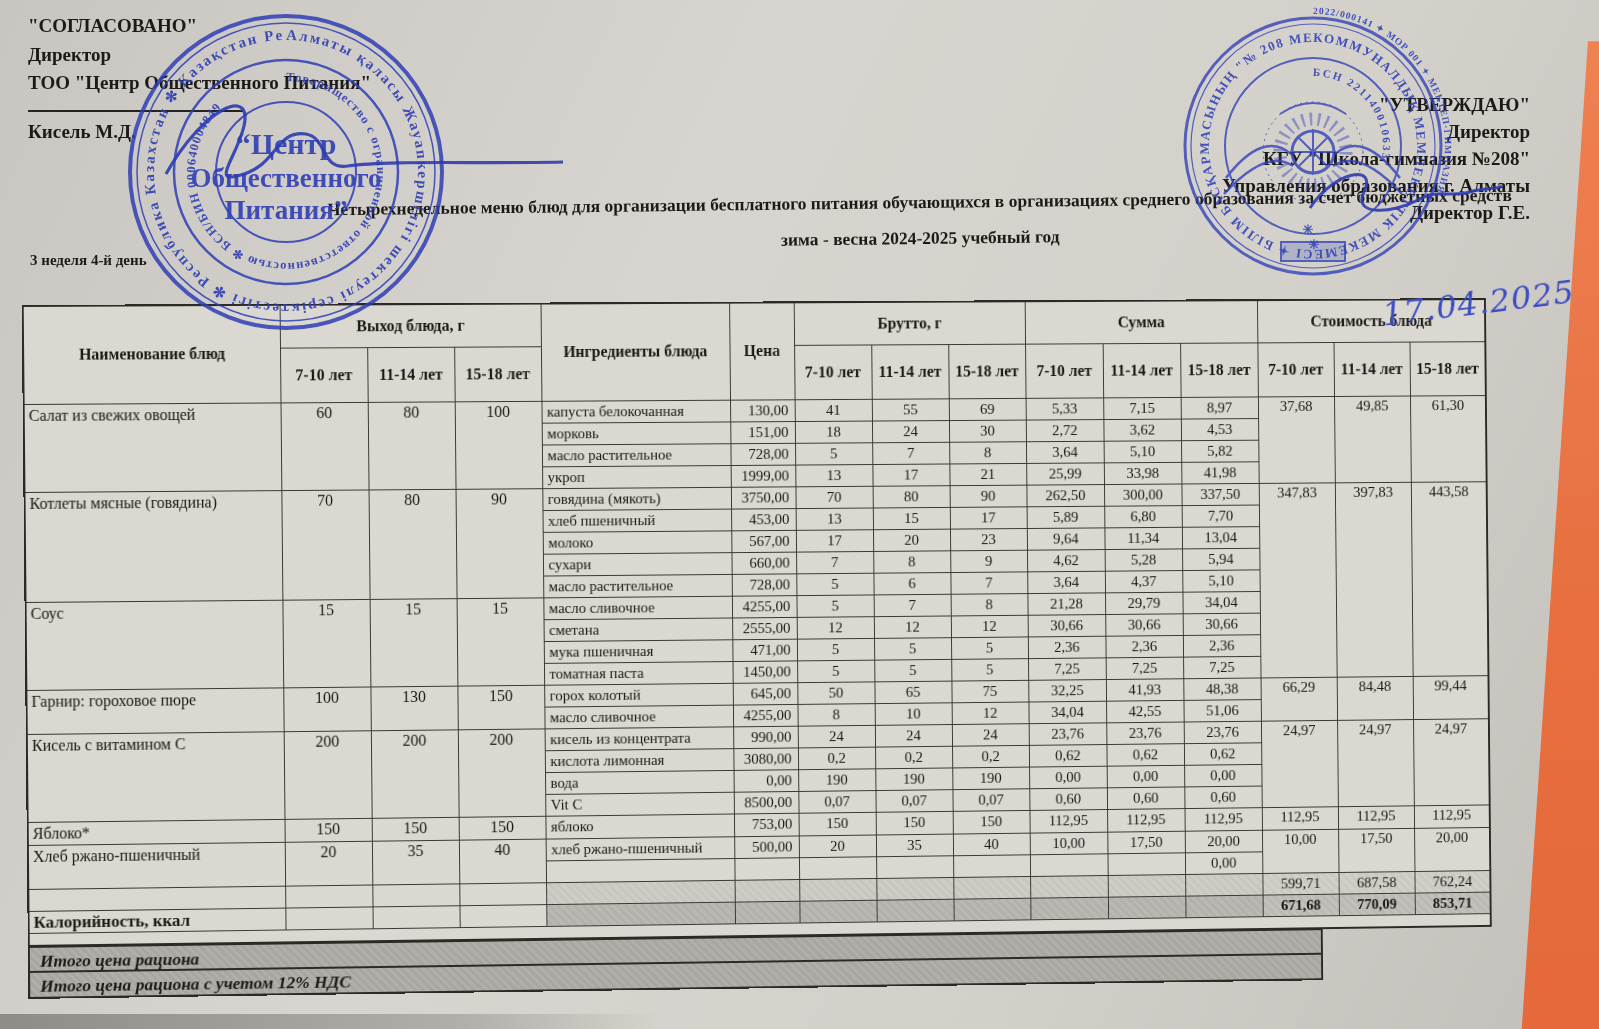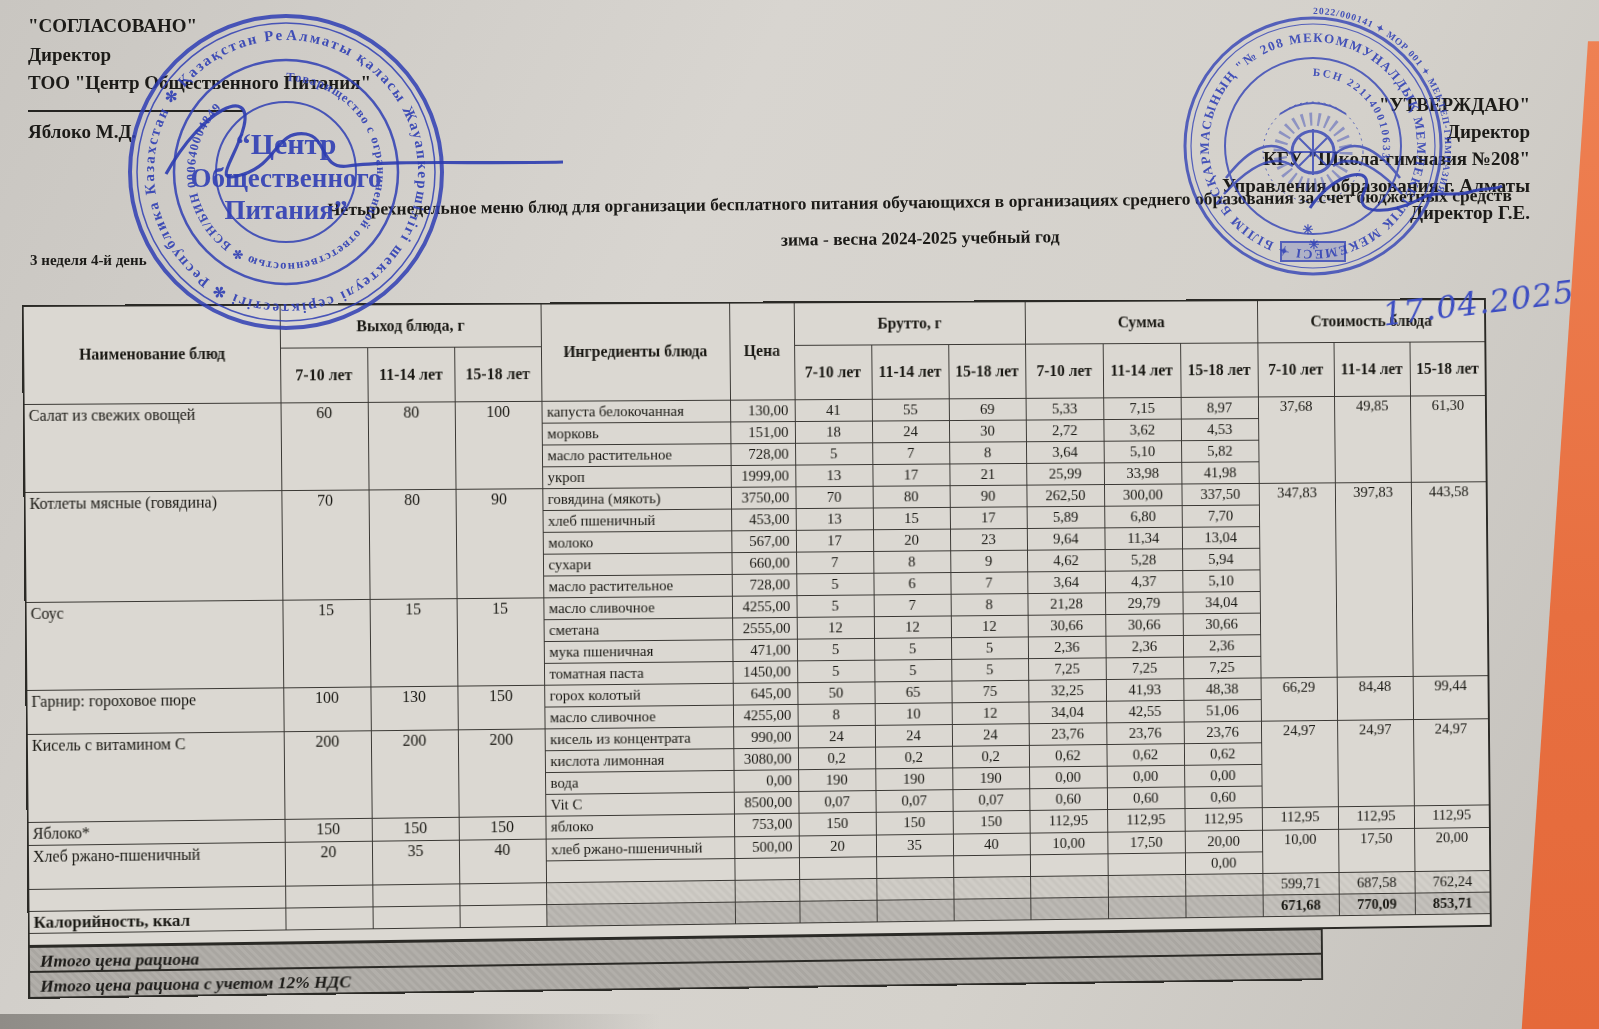--- a/index.html
+++ b/index.html
@@ -50,21 +50,21 @@
 <body>
 
 <div class="orange-edge"></div>
 <div class="bottom-shadow"></div>
 
 <div class="hdr-left">
   <div>"СОГЛАСОВАНО"</div>
   <div>Директор</div>
   <div>ТОО "Центр Общественного Питания"</div>
   <div class="sig-line"></div>
-  <div>Яблоко М.Д.</div>
+  <div>Кисель М.Д.</div>
 </div>
 
 <div class="hdr-right">
   <div>"УТВЕРЖДАЮ"</div>
   <div>Директор</div>
   <div>КГУ "Школа-гимназия №208"</div>
   <div>Управления образования г. Алматы</div>
   <div>Директор Г.Е.</div>
 </div>
 

